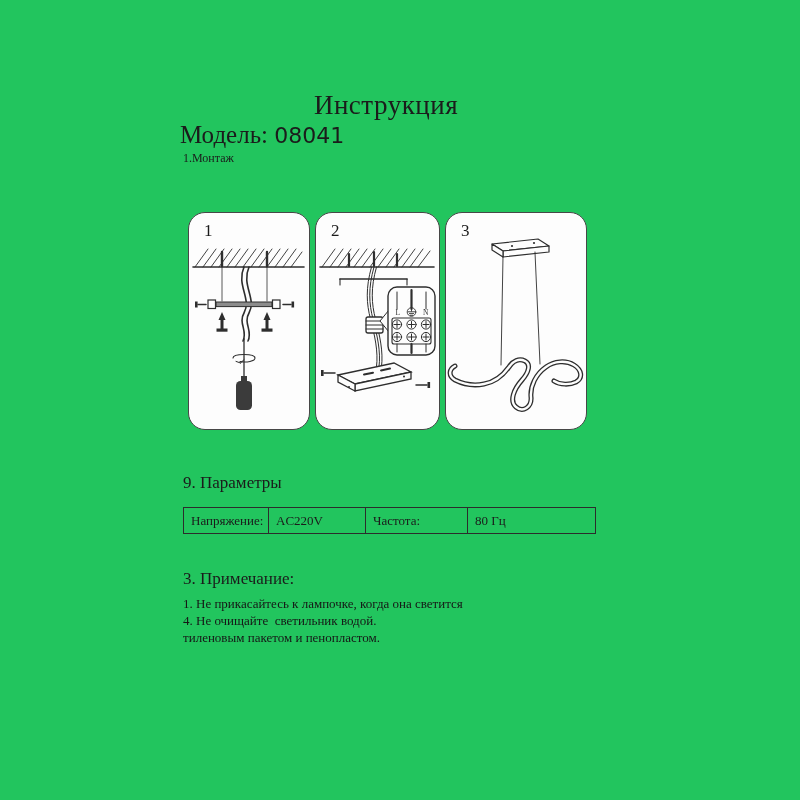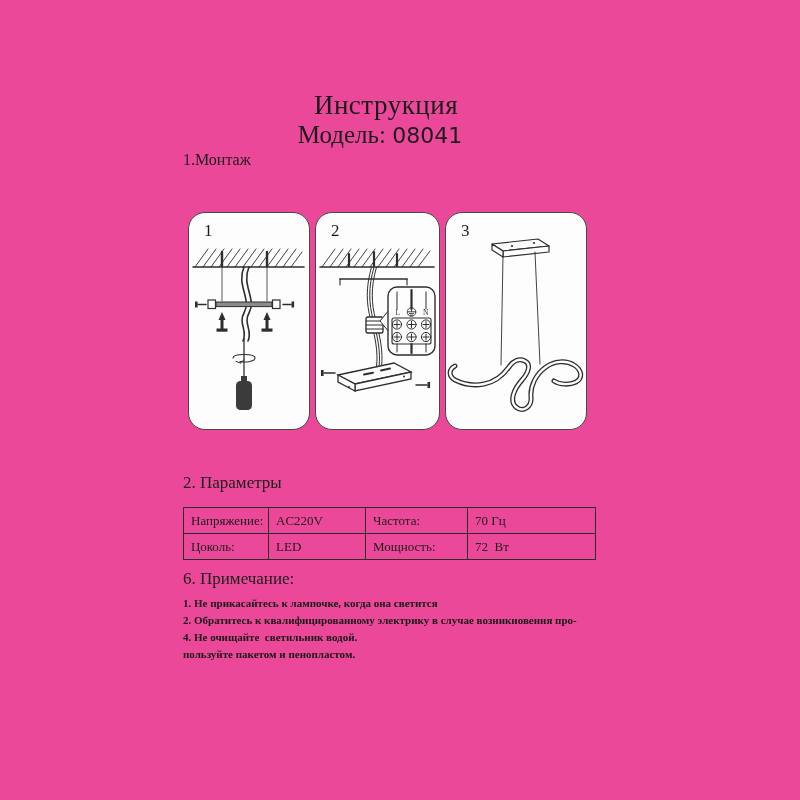--- a/index.html
+++ b/index.html
@@ -1,56 +1,56 @@
 <!DOCTYPE html>
 <html><head>
 <meta charset="utf-8">
 <style>
   * { margin:0; padding:0; box-sizing:border-box; }
   html,body { background:#ffffff; }
   .page {
     position:relative; width:800px; height:800px;
-    background:#ec4899;
+    background:#22c55e;
     font-family:"Liberation Serif", serif;
     color:#1b1b1b;
     overflow:hidden;
   }
   .doc-title {
     position:absolute; left:180px; top:90px; width:412px;
     text-align:center; font-size:27px; letter-spacing:0.5px;
   }
   .model-line {
     position:absolute; left:180px; top:121px; width:400px;
-    text-align:center; font-size:25px;
+    font-size:25px;
   }
   .model-value {
     font-family:"DejaVu Sans", sans-serif; font-size:22px;
   }
-  .h-montazh { position:absolute; left:183px; top:151px; font-size:16px;text-align:right; }
+  .h-montazh { position:absolute; left:183px; top:151px; font-size:12px;text-align:right; }
   .panels { position:absolute; left:188px; top:212px; display:flex; gap:5px; }
   .panel {
     position:relative; height:218px;
     border:1.5px solid #474747; border-radius:17px; background:#fdfdfd;
   }
   .panel-1 { width:122px; } .panel-2 { width:125px; } .panel-3 { width:142px; }
   .step-num { position:absolute; left:15px; top:8px; font-size:17px; }
   .panel svg { position:absolute; left:0; top:0; }
   .h-params { position:absolute; left:183px; top:473px; font-size:17px; }
   .params-table {
     position:absolute; left:183px; top:507px;
     border-collapse:collapse; table-layout:fixed; width:412px;padding-left:12px;
   }
   .params-table td {
     border:1.5px solid #2c2c2c; font-size:13px; height:26px;
     padding:2px 4px 2px 7px; white-space:pre; vertical-align:middle;
   }
   .h-notes { position:absolute; left:183px; top:569px; font-size:17px; }
   .notes { position:absolute; left:183px; top:595px; }
   .note-line {
-    font-size:11px; font-weight:bold; line-height:17px; white-space:pre;
+    font-size:13px; font-weight:normal; line-height:17px; white-space:pre;
     color:#161616;
   }
 </style>
 </head>
 <body>
 
 <div class="page">
 
   <div class="doc-title">Инструкция</div>
   <div class="model-line"><span>Модель:</span> <span class="model-value">08041</span></div>
@@ -192,47 +192,40 @@
           <g>
             <path stroke-width="5" d="M9 153 C3 156 2 163 9 167 C17 171 28 173 38 171 C50 169 58 161 63 154 C67 148 73 145 79 148 C85 151 83 159 76 167 C68 176 63 188 70 194 C77 200 86 194 85 184 C84 173 90 161 100 154 C108 148 120 147 128 152 C136 157 137 165 130 169 C124 172 114 172 108 168"></path>
             <path stroke="#fdfdfd" stroke-width="2.4" d="M9 153 C3 156 2 163 9 167 C17 171 28 173 38 171 C50 169 58 161 63 154 C67 148 73 145 79 148 C85 151 83 159 76 167 C68 176 63 188 70 194 C77 200 86 194 85 184 C84 173 90 161 100 154 C108 148 120 147 128 152 C136 157 137 165 130 169 C124 172 114 172 108 168"></path>
           </g>
         </g>
       </svg>
     </div>
 
   </div>
 
-  <div class="h-params">2. Параметры</div>
+  <div class="h-params">9. Параметры</div>
 
   <table class="params-table">
     <colgroup>
         <col style="width:85px">
         <col style="width:97px">
         <col style="width:102px">
         <col style="width:128px">
       </colgroup>
     <tbody>
         <tr>
       <td>Напряжение:</td>
       <td>AC220V</td>
       <td>Частота:</td>
-      <td>70 Гц</td>
-    </tr>
-    <tr>
-      <td>Цоколь:</td>
-      <td>LED</td>
-      <td>Мощность:</td>
-      <td>72  Вт</td>
+      <td>80 Гц</td>
     </tr>
   </tbody>
     </table>
 
-  <div class="h-notes">6. Примечание:</div>
+  <div class="h-notes">3. Примечание:</div>
 
   <div class="notes">
     <div class="note-line">1. Не прикасайтесь к лампочке, когда она светится</div>
-    <div class="note-line">2. Обратитесь к квалифицированному электрику в случае возникновения про-</div>
     <div class="note-line">4. Не очищайте  светильник водой.</div>
-    <div class="note-line">пользуйте пакетом и пенопластом.</div>
+    <div class="note-line">тиленовым пакетом и пенопластом.</div>
   </div>
 
 </div>
 
 </body></html>

